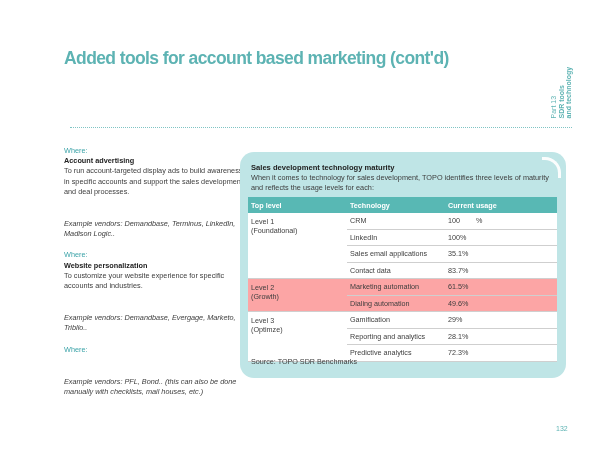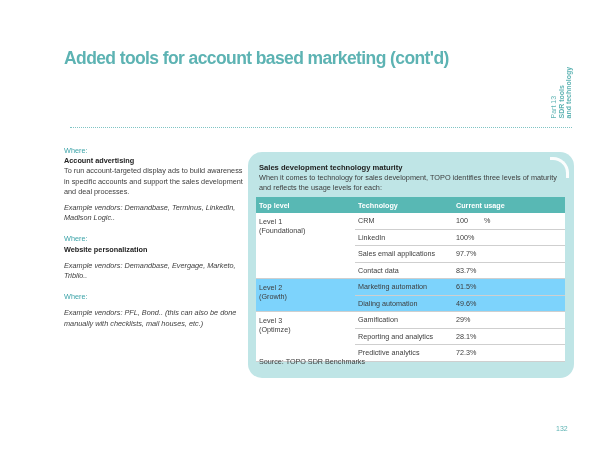--- a/index.html
+++ b/index.html
@@ -7,31 +7,31 @@
          font-family:"Liberation Sans", sans-serif; color:#3a3a3a; }
   .title { position:absolute; left:64px; top:28px; font-size:17.5px; font-weight:bold; color:#5db3b3; letter-spacing:-0.6px; white-space:nowrap;margin-top:20px; }
   .side-tab { position:absolute; left:552px; top:38px; width:20px; height:80px; }
   .side-tab .inner { position:absolute; left:0; bottom:0; transform-origin:left bottom; transform:rotate(-90deg) translate(0,20px); white-space:nowrap; font-size:7px; line-height:7.5px; color:#5db3b3; }
   .side-tab .part { display:block; font-weight:normal; }
   .side-tab .bold { display:block; font-weight:bold; }
   .divider { position:absolute; left:70px; top:127px; width:502px; border-top:1px dotted #7fc4c4; }
   .left { position:absolute; left:64px; top:146px; width:180px; font-size:7.3px; line-height:10.2px; color:#3d3d3d; }
   .where { color:#3ba3a8; font-weight:normal; }
   .heading { font-weight:bold; color:#222; }
-  .vendors { font-style:italic; margin-top:6px; }
+  .vendors { font-style:italic; margin-top:22px; }
   .block { margin-bottom:11px; }
-  .panel { position:absolute; left:248px; top:152px; width:326px; height:226px; background:#bfe5e6; border-radius:14px; }
+  .panel { position:absolute; left:240px; top:152px; width:326px; height:226px; background:#bfe5e6; border-radius:14px; }
   .panel-curve { position:absolute; right:5px; top:5px; width:16px; height:18px; border-top:3px solid #ffffff; border-right:3px solid #ffffff; border-top-right-radius:16px; border-left:none; border-bottom:none; opacity:0.95; }
   .panel-title { position:absolute; left:11px; top:11px; font-size:7.6px; font-weight:bold; color:#222; }
   .panel-desc { position:absolute; left:11px; top:21px; width:305px; font-size:7.3px; line-height:10.2px; color:#3d3d3d; }
   table { position:absolute; left:8px; top:45px; width:309px; border-collapse:collapse; font-size:7.2px; color:#3d3d3d; }
   th { background:#58b8b4; color:#ffffff; font-weight:bold; text-align:left; height:16px; padding:0 0 0 3px; }
   td { height:15.5px; padding:0 0 0 3px; vertical-align:middle; border-bottom:1px solid #cfcfcf; background:#ffffff; }
   td.level { vertical-align:top; padding-top:4px; line-height:9px; border-bottom:1px solid #cfcfcf; }
-  tr.g td { background:#7dd3fc; }
+  tr.g td { background:#fca5a5; }
   .c1 { width:96px; } .c2 { width:95px; } .c3 { width:auto; }
   .pct { white-space:pre; }
   .source { position:absolute; left:11px; top:205px; font-size:7.2px; color:#3d3d3d; }
   .page-num { position:absolute; left:556px; top:425px; font-size:7px; color:#5db3b3; }
 </style>
 </head>
 <body>
 
 <div class="title">Added tools for account based marketing (cont'd)</div>
 
@@ -48,20 +48,21 @@
 <div class="left">
   <div class="block">
     <div class="where">Where:</div>
     <div class="heading">Account advertising</div>
     <div>To run account-targeted display ads to build awareness in specific accounts and support the sales development and deal processes.</div>
     <div class="vendors">Example vendors: Demandbase, Terminus, LinkedIn, Madison Logic..</div>
   </div>
   <div class="block">
     <div class="where">Where:</div>
     <div class="heading">Website personalization</div>
+    <div>To customize your website experience for specific accounts and industries.</div>
     <div class="vendors">Example vendors: Demandbase, Evergage, Marketo, Triblio..</div>
   </div>
   <div class="block">
     <div class="where">Where:</div>
     <div class="vendors">Example vendors: PFL, Bond.. (this can also be done manually with checklists, mail houses, etc.)</div>
   </div>
 </div>
 
 <div class="panel">
   <div class="panel-curve"></div>
@@ -83,21 +84,21 @@
         </td>
         <td>CRM</td>
         <td class="pct">100        %</td>
       </tr>
       <tr>
         <td>LinkedIn</td>
         <td class="pct">100%</td>
       </tr>
       <tr>
         <td>Sales email applications</td>
-        <td class="pct">97.7%</td>
+        <td class="pct">35.1%</td>
       </tr>
       <tr>
         <td>Contact data</td>
         <td class="pct">83.7%</td>
       </tr>
       <tr class="g">
         <td class="level" rowspan="2">
           <div>Level 2</div>
           <div>(Growth)</div>
         </td>

